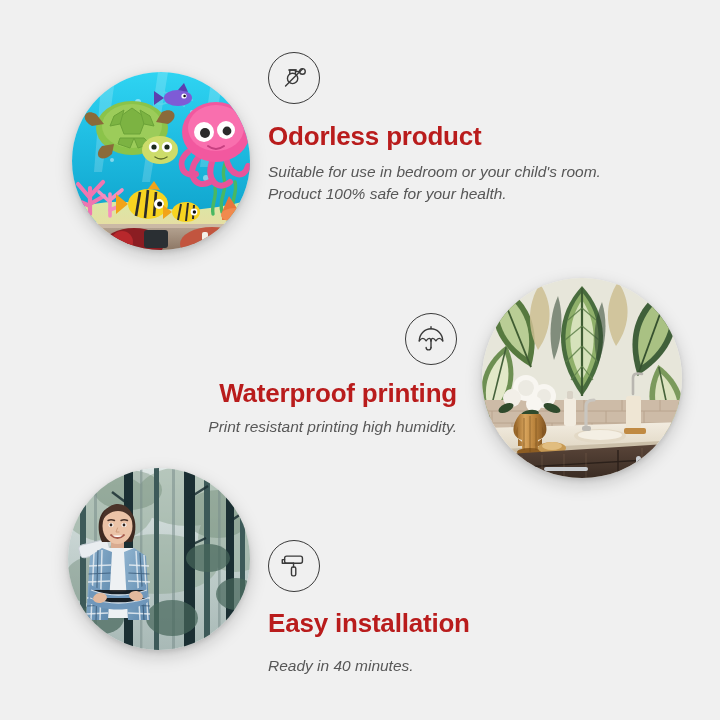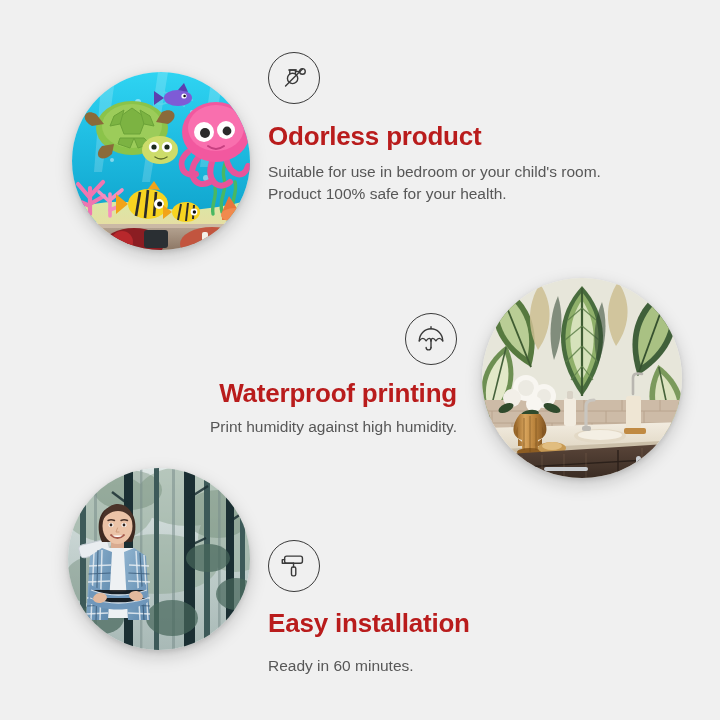--- a/index.html
+++ b/index.html
@@ -38,20 +38,21 @@
     font-weight:700;
     color:#b91c1c;
     letter-spacing:-0.2px;
     line-height:1.15;
     white-space:nowrap;
   }
   .f-desc {
     font-size:15.5px;
     color:#575757;
     line-height:1.42;
+    font-style:italic;
   }
 
   
   #feat-odorless { left:268px; top:52px; width:340px; text-align:left; }
   #feat-odorless .icon-circle { margin:0 0 18px 0; }
   #feat-odorless .f-title { margin-bottom:9px; }
 
   
   #feat-waterproof { left:116px; top:313px; width:341px; text-align:right; }
   #feat-waterproof .icon-wrap { display:flex; justify-content:flex-end; }
@@ -554,35 +555,35 @@
 
           <path d="M16 18 L16 25"></path>
 
           <path d="M16 25 a2.6 2.6 0 0 1 -5.2 0"></path>
 
           <path d="M16 5 L16 2.8"></path>
         </svg>
       </div>
     </div>
     <div class="f-title">Waterproof printing</div>
-    <div class="f-desc">Print humidity against high humidity.</div>
+    <div class="f-desc">Print resistant printing high humidity.</div>
   </div>
 
   <div class="feature" id="feat-install">
     <div class="icon-wrap">
       <div class="icon-circle">
         <svg width="30" height="30" viewBox="0 0 32 32" fill="none" stroke="#3a3a3a" stroke-width="1.5" stroke-linecap="round" stroke-linejoin="round">
 
           <rect x="6" y="5.5" width="19" height="7.5" rx="2.2"></rect>
 
           <path d="M6 9.2 L3.5 9.2 L3.5 13 L15.5 13"></path>
 
           <path d="M15.5 13 L15.5 17"></path>
 
           <rect x="13.3" y="17" width="4.6" height="9.5" rx="1.6"></rect>
         </svg>
       </div>
     </div>
     <div class="f-title">Easy installation</div>
-    <div class="f-desc">Ready in 60 minutes.</div>
+    <div class="f-desc">Ready in 40 minutes.</div>
   </div>
 
 </div>
 
 </body></html>

